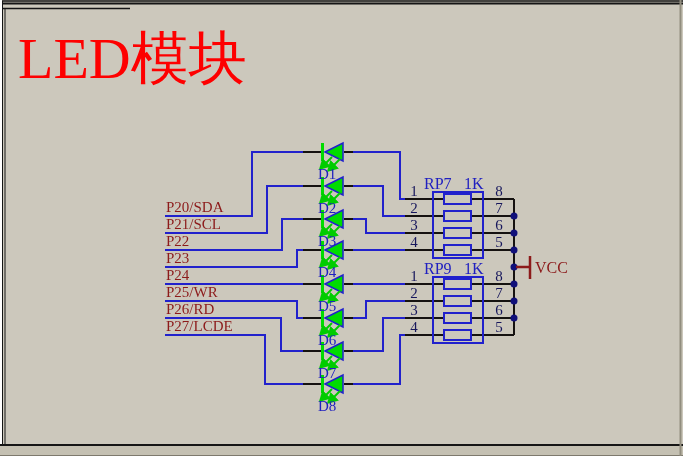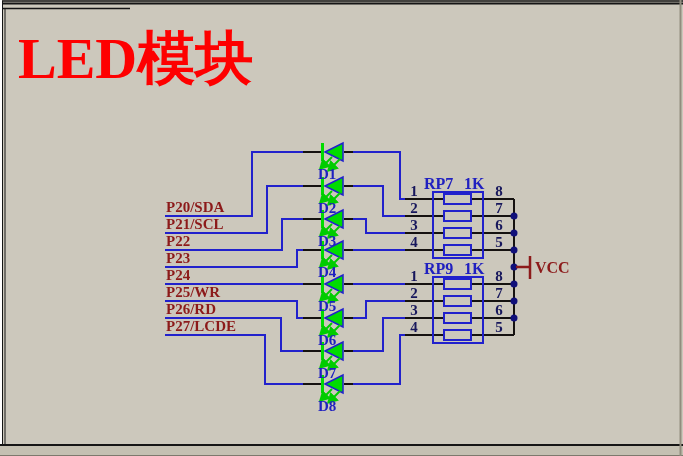--- a/index.html
+++ b/index.html
@@ -1,17 +1,17 @@
 <!DOCTYPE html>
 <html><head>
 <meta charset="utf-8">
 <style>
   html,body{margin:0;padding:0;background:#ccc8bc;}
   .stage{position:relative;width:683px;height:456px;overflow:hidden;
-         font-family:"Liberation Serif","DejaVu Serif",serif;font-weight:bold;}
+         font-family:"Liberation Serif","DejaVu Serif",serif;}
   svg{position:absolute;left:0;top:0;display:block;}
   text{font-family:"Liberation Serif","DejaVu Serif",serif;}
   .title{font-size:58px;fill:#fe0000;}
   .netlbl{font-size:15px;fill:#8c1a1a;}
   .bluelbl{font-size:15px;fill:#2020c0;}
   .reflbl{font-size:16px;fill:#2020c0;}
   .pinnum{font-size:15px;fill:#17175c;text-anchor:middle;}
   .vcclbl{font-size:16px;fill:#8c1a1a;}
   .wire{stroke:#2121cc;stroke-width:2;fill:none;}
   .stub{stroke:#151210;stroke-width:2;fill:none;}

